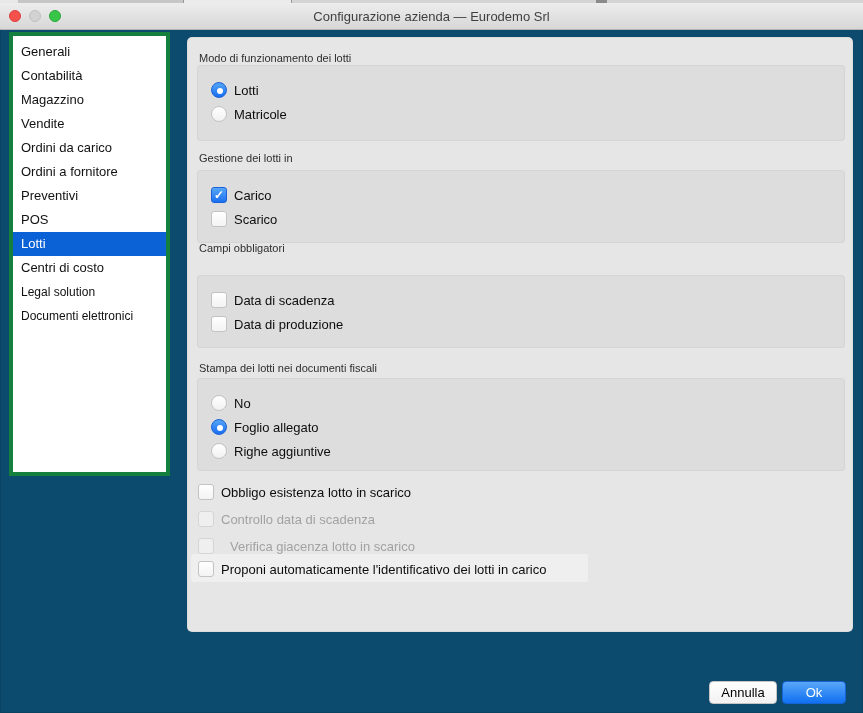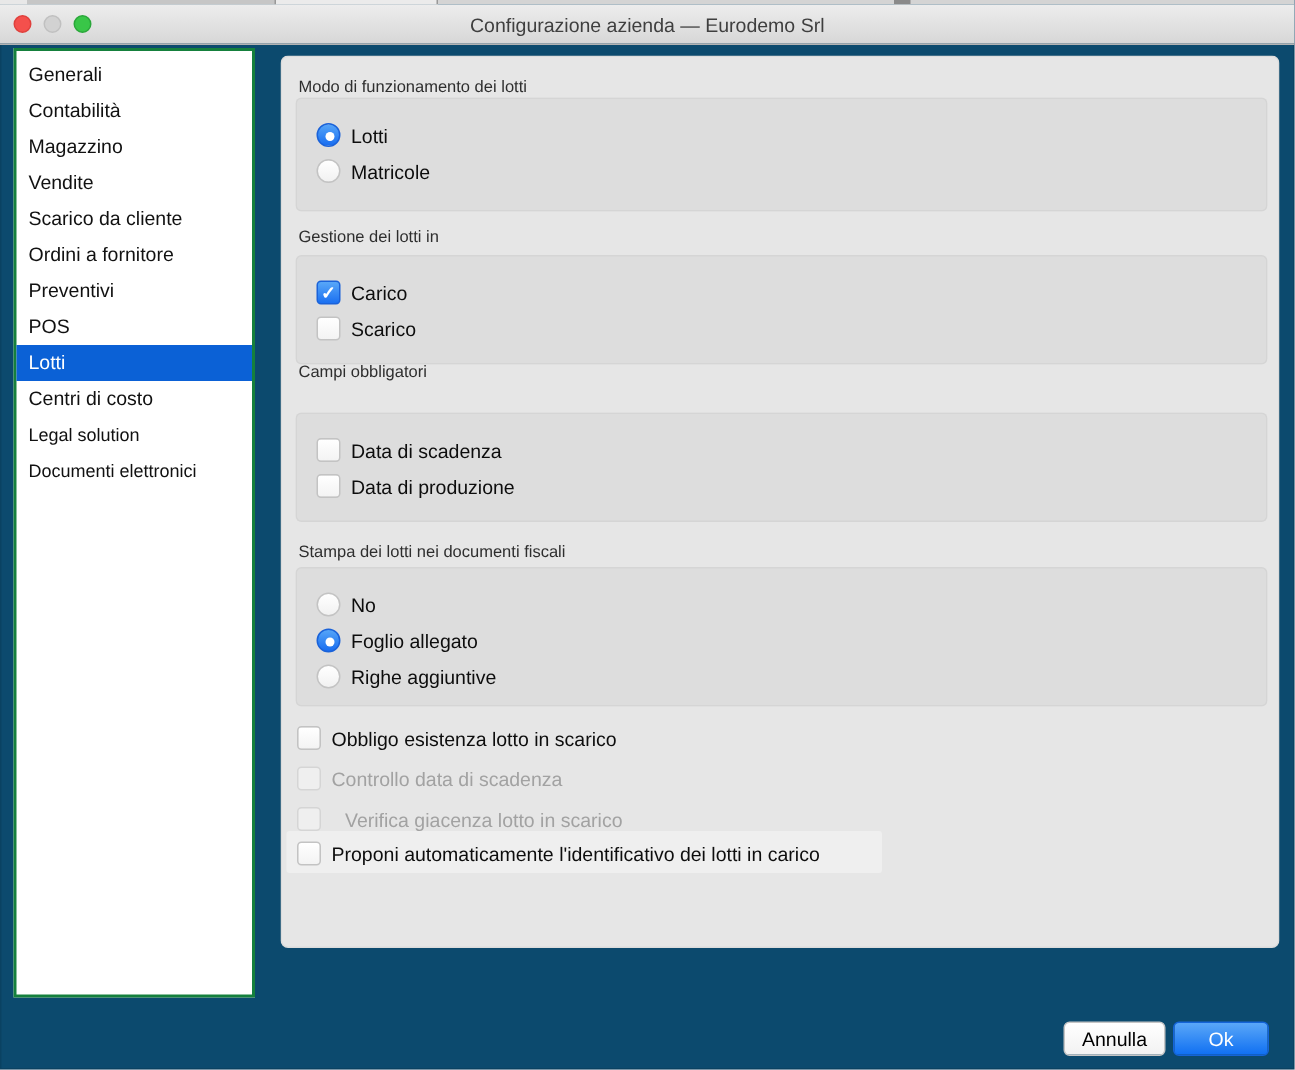--- a/index.html
+++ b/index.html
@@ -19,22 +19,22 @@
             background:linear-gradient(#ededed,#d7d7d7);border-bottom:1px solid #b3b3b3;
             display:flex;align-items:center;justify-content:center;}
   .title{font-size:13px;color:#3f3f3f;}
   .lights{position:absolute;left:9px;top:0;height:26px;display:flex;align-items:center;gap:8px;}
   .light{width:12px;height:12px;border-radius:50%;box-sizing:border-box;}
   .light.red{background:#f4504c;border:1px solid #df403c;}
   .light.minimize{background:#d2d2d2;border:1px solid #c0c0c0;}
   .light.green{background:#39c648;border:1px solid #2aa73a;}
 
   
-  .sidebar{position:absolute;left:9px;top:32px;width:161px;height:633px;background:#ffffff;
-           border:2px solid #15803d;box-sizing:border-box;padding-top:4px;}
+  .sidebar{position:absolute;left:9px;top:32px;width:161px;height:444px;background:#ffffff;
+           border:4px solid #15803d;box-sizing:border-box;padding-top:4px;}
   .side-item{height:24px;line-height:24px;padding-left:8px;font-size:13px;color:#111;cursor:default;
              white-space:nowrap;}
   .side-item.small{font-size:12px;}
   .side-item.selected{background:#0b61d6;color:#ffffff;}
 
   
   .panel{position:absolute;left:187px;top:37px;width:666px;height:595px;background:#e6e6e6;
          border-radius:5px;border:1px solid rgba(0,0,0,0.045);box-sizing:border-box;}
   .sec-label{position:absolute;left:11px;font-size:11px;color:#2e2e2e;}
   .groupbox{position:absolute;left:9px;width:648px;background:#dddddd;border-radius:4px;
@@ -87,21 +87,21 @@
       <span class="light green"></span>
     </div>
     <span class="title">Configurazione azienda — Eurodemo Srl</span>
   </div>
 
   <div class="sidebar">
     <div class="side-item">Generali</div>
     <div class="side-item">Contabilità</div>
     <div class="side-item">Magazzino</div>
     <div class="side-item">Vendite</div>
-    <div class="side-item">Scarico da cliente</div>
+    <div class="side-item">Ordini da carico</div>
     <div class="side-item">Ordini a fornitore</div>
     <div class="side-item">Preventivi</div>
     <div class="side-item">POS</div>
     <div class="side-item selected">Lotti</div>
     <div class="side-item">Centri di costo</div>
     <div class="side-item small">Legal solution</div>
     <div class="side-item small">Documenti elettronici</div>
   </div>
 
   <div class="panel">

